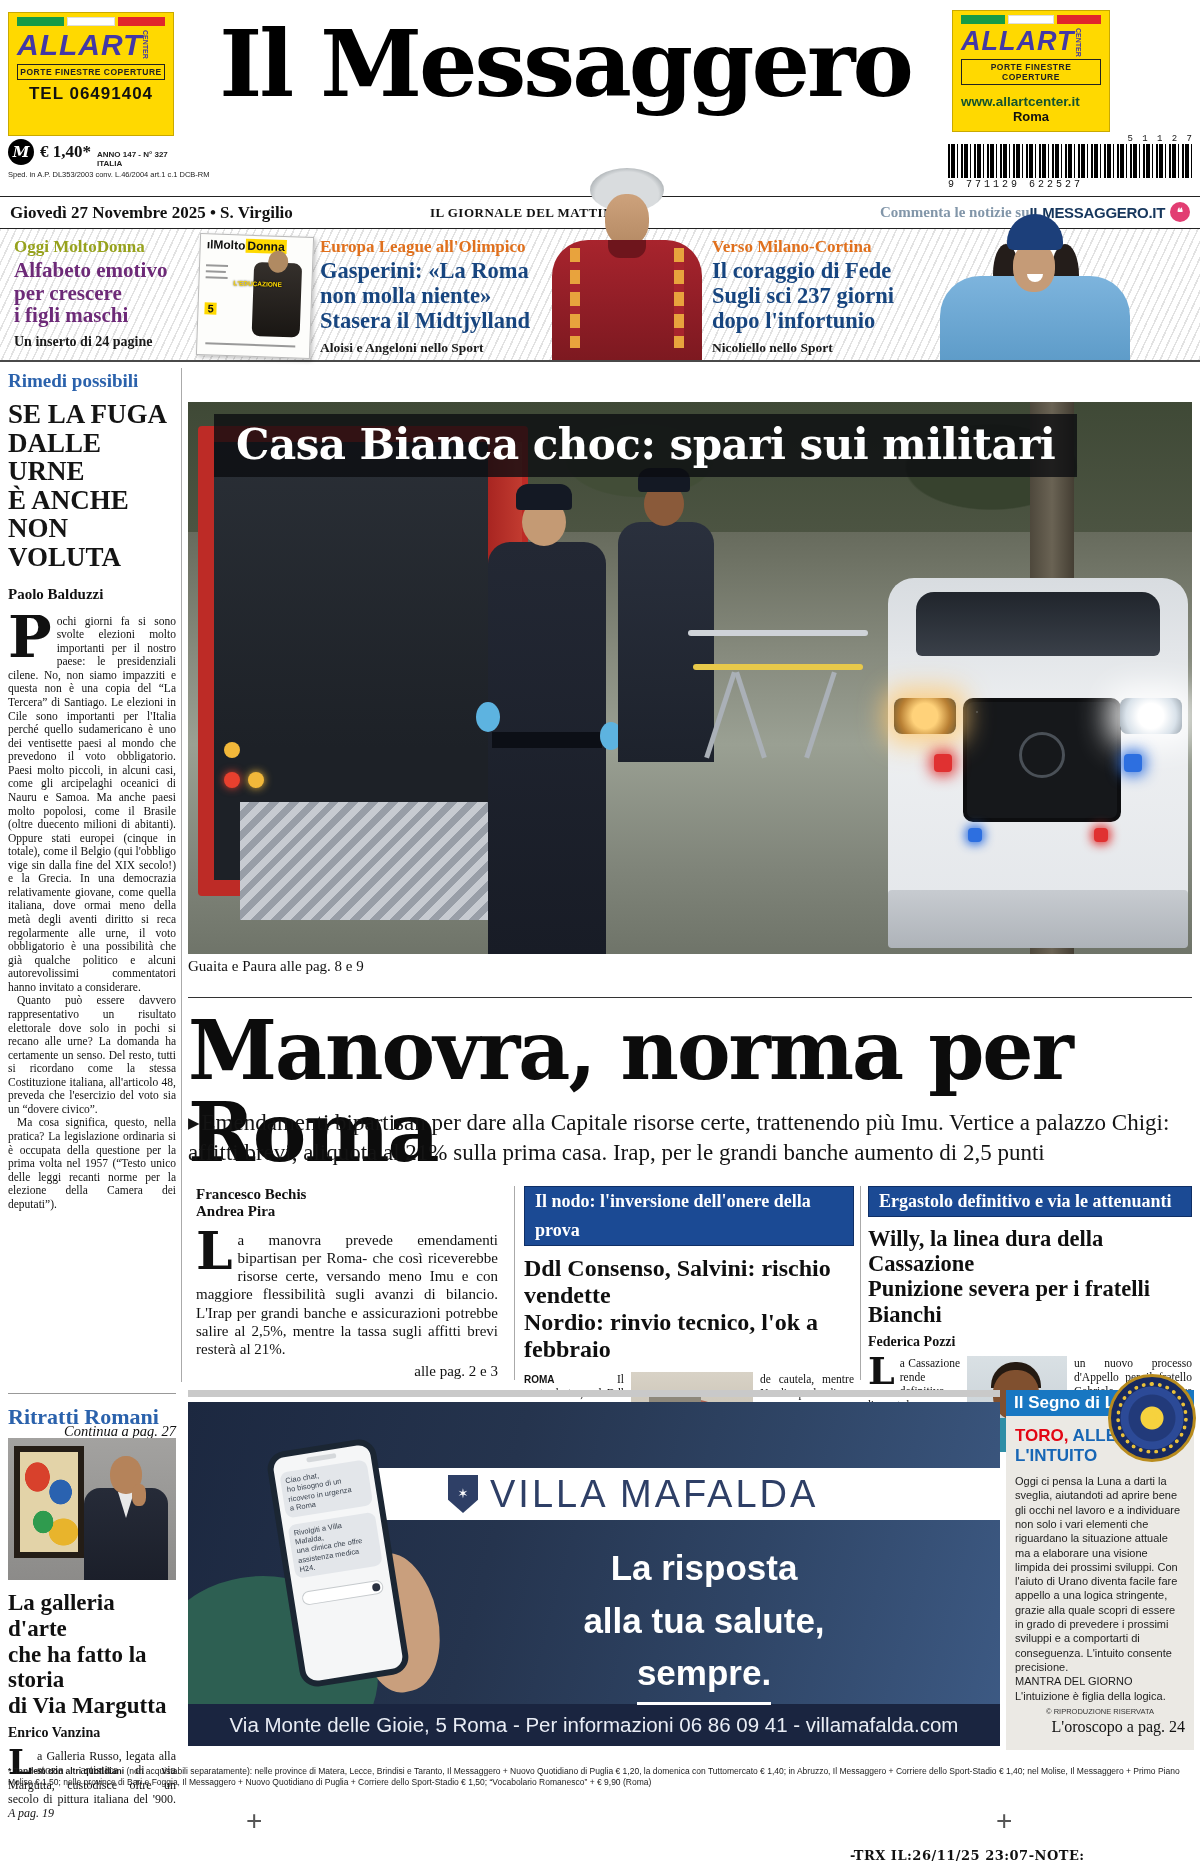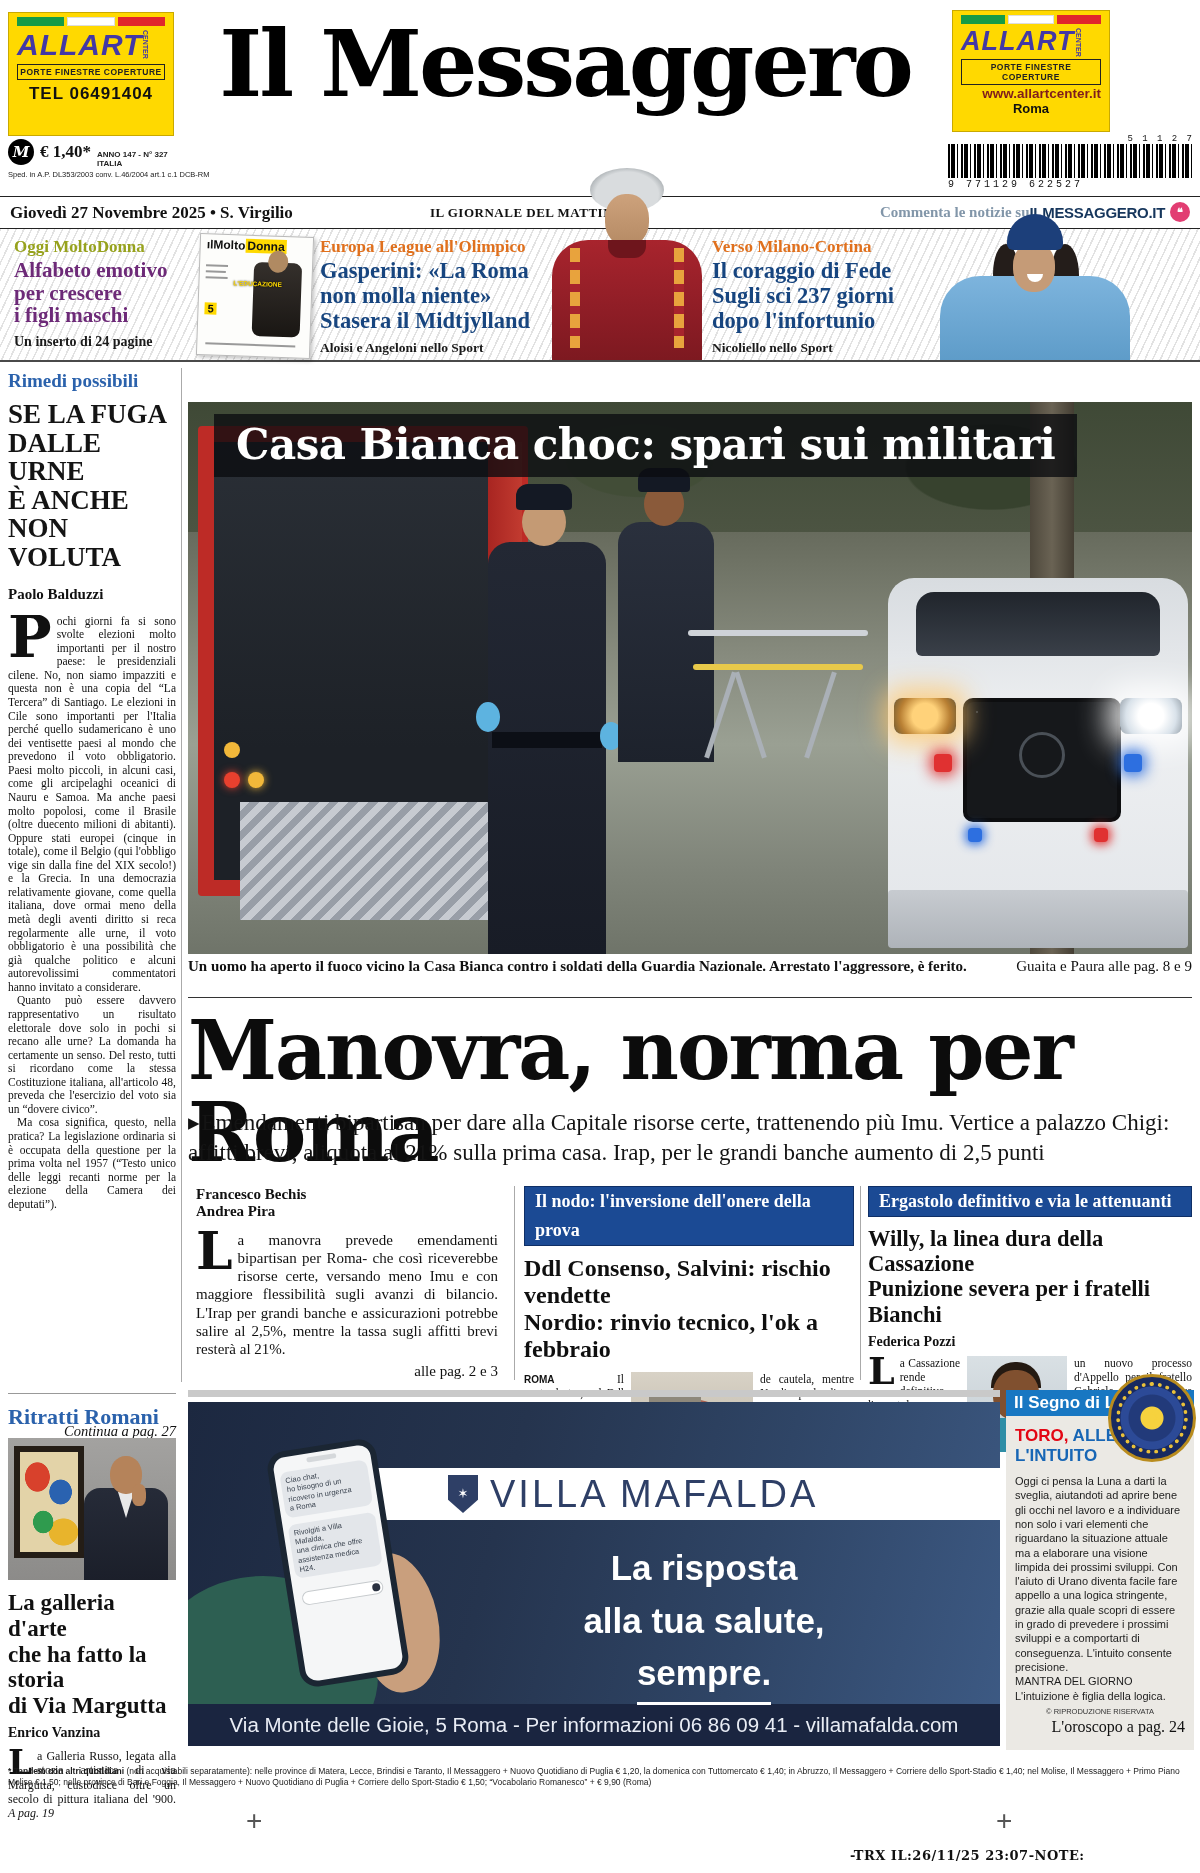--- a/index.html
+++ b/index.html
@@ -17,21 +17,21 @@
   .flagbar .w{flex:1;background:#fff;border:1px solid #ddd;}
   .flagbar .r{flex:1;background:#e0262c;}
   .allart-brand{font-family:"Liberation Sans",sans-serif;font-weight:900;font-style:italic;
         color:#4338a5;font-size:30px;letter-spacing:1px;line-height:1;display:inline-block;}
   .allart-center{display:inline-block;writing-mode:vertical-rl;font-size:7px;font-weight:bold;
         color:#4338a5;font-family:"Liberation Sans",sans-serif;vertical-align:top;height:26px;}
   .allart-products{border:1px solid #222;font-family:"Liberation Sans",sans-serif;font-size:8.5px;
         font-weight:bold;color:#222;text-align:center;padding:2px 0;margin-top:4px;letter-spacing:.5px;}
   .allart-tel{font-family:"Liberation Sans",sans-serif;font-weight:bold;font-size:17px;color:#111;
         text-align:center;margin-top:4px;letter-spacing:1px;}
-  .allart-site{font-family:"Liberation Sans",sans-serif;font-weight:bold;font-size:13.5px;color:#7f1d1d;text-align:right;margin-top:1px;}
+  .allart-site{font-family:"Liberation Sans",sans-serif;font-weight:bold;font-size:13.5px;color:#14532d;text-align:left;margin-top:9px;}
   .allart-city{font-family:"Liberation Sans",sans-serif;font-weight:bold;font-size:13px;color:#111;text-align:center;}
   .nameplate{font-family:"DejaVu Serif",serif;font-weight:bold;font-size:92px;letter-spacing:-3px;
         text-align:center;line-height:1;color:#000;}
   .m-badge{display:inline-flex;align-items:center;justify-content:center;width:26px;height:26px;
         border-radius:50%;background:#000;color:#fff;font-family:"DejaVu Serif",serif;font-weight:bold;
         font-size:15px;font-style:italic;}
   .price{font-weight:bold;font-size:17px;}
   .issue-block{font-family:"Liberation Sans",sans-serif;font-size:8px;font-weight:bold;color:#222;line-height:1.15;margin-top:14px;}
   .shipping{font-family:"Liberation Sans",sans-serif;font-size:7.5px;color:#222;}
   .barcode{height:34px;background:repeating-linear-gradient(90deg,#000 0 2px,#fff 2px 3.5px,#000 3.5px 7px,#fff 7px 9px,#000 9px 10px,#fff 10px 13px);}
@@ -409,21 +409,20 @@
       <div class="suv-flash" style="right:46px;top:176px;background:#2d6fe0;box-shadow:0 0 14px 4px rgba(45,111,224,.9);"></div>
       <div class="suv-flash" style="left:80px;top:250px;background:#2d6fe0;box-shadow:0 0 10px 3px rgba(45,111,224,.9);width:14px;height:14px;"></div>
       <div class="suv-flash" style="right:80px;top:250px;background:#e03131;box-shadow:0 0 10px 3px rgba(224,49,49,.9);width:14px;height:14px;"></div>
       <div class="suv-bumper"></div>
     </div>
 
     <div class="lead-overlay">Casa Bianca choc: spari sui militari</div>
   </div>
 
   <div class="abs" style="left:188px;top:958px;width:1004px;display:flex;justify-content:space-between;">
-    <span class="lead-caption">Un uomo ha aperto il fuoco vicino la Casa Bianca contro i soldati della Guardia Nazionale. Arrestato l'aggressore, è ferito.</span>
     <span class="lead-capref">Guaita e Paura alle pag. 8 e 9</span>
   </div>
 
   <div class="abs" style="left:188px;top:997px;width:1004px;height:1px;background:#333;"></div>
 
   <div class="abs big-head" style="left:188px;top:1009px;width:1010px;">Manovra, norma per Roma</div>
   <div class="abs standfirst" style="left:188px;top:1108px;width:1004px;">
     <span class="bullet">▶</span><span>Emendamenti bipartisan per dare alla Capitale risorse certe, trattenendo più Imu. Vertice a palazzo Chigi: affitti brevi, aliquota al 21% sulla prima casa. Irap, per le grandi banche aumento di 2,5 punti</span>
   </div>
 

